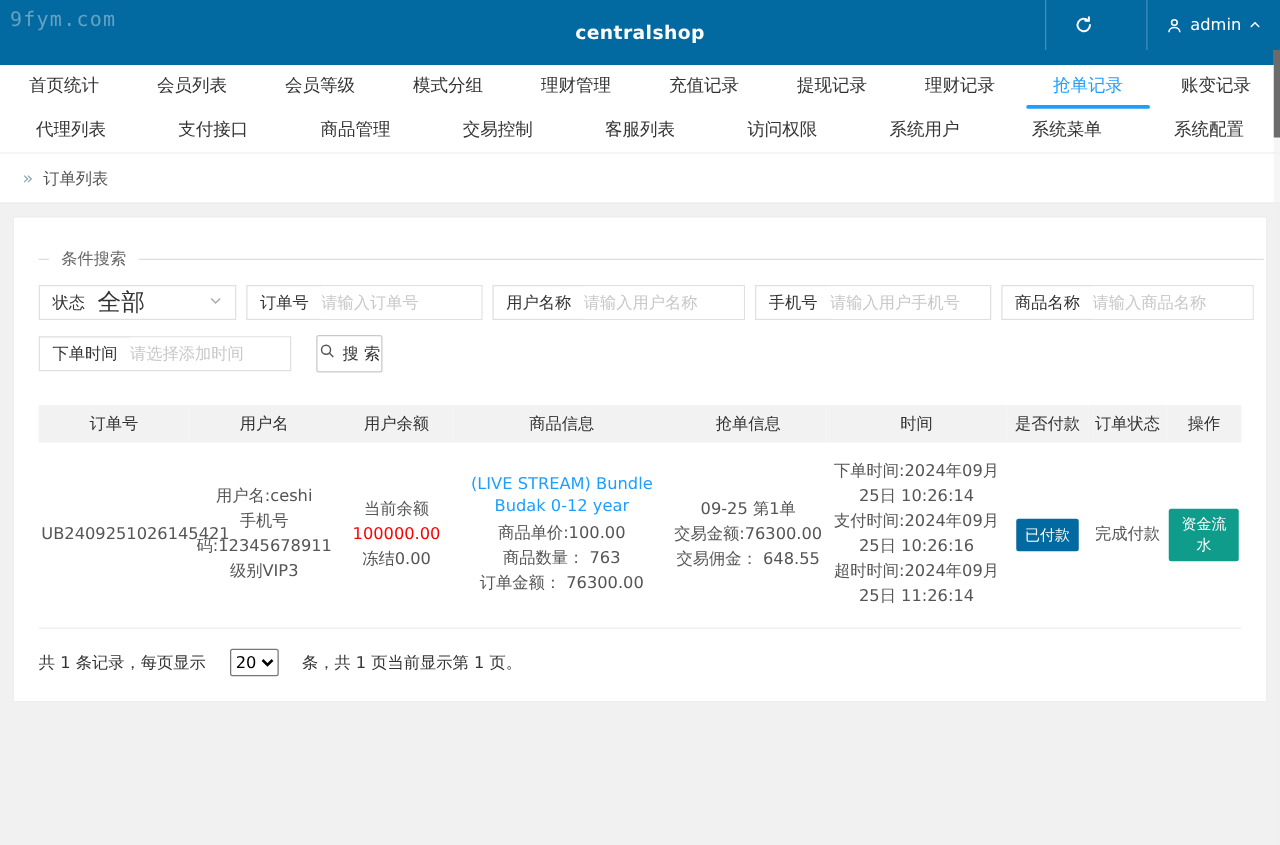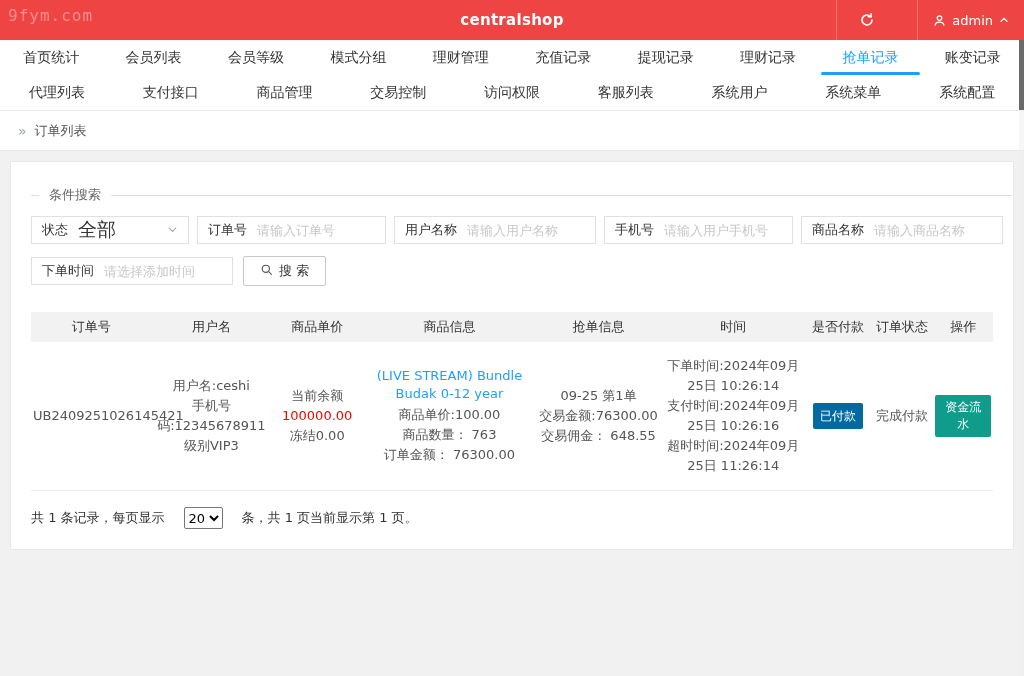--- a/index.html
+++ b/index.html
@@ -7,21 +7,21 @@
   body {
     font-family: "DejaVu Sans", "Liberation Sans", sans-serif;
     background:#f1f1f1;
     position:relative;
     overflow:hidden;
     font-size:13px;
     color:#333;
   }
   
   .header {
-    height:40px; background:#ef4444; position:relative;
+    height:52px; background:#0369a1; position:relative;
     display:flex; align-items:center; color:#fff;
   }
   .watermark {
     position:absolute; left:8px; top:6px;
     font-family:"DejaVu Sans Mono","Liberation Mono",monospace;
     font-size:16px; color:rgba(255,255,255,0.38); letter-spacing:1px;
   }
   .header-title {
     position:absolute; left:0; right:0; text-align:center;
     font-size:15px; font-weight:bold; letter-spacing:0.3px;
@@ -74,21 +74,21 @@
     border:none; outline:none; height:26px; font-size:13px; color:#333;
     width:128px; padding-right:8px;
     font-family:"DejaVu Sans","Liberation Sans",sans-serif;
   }
   .fgroup input::placeholder { color:#c8c8c8; }
   .fgroup.select { width:158px; cursor:pointer; }
   .fgroup.select .fvalue { flex:1; font-size:19px; color:#333; }
   .fgroup.select .caret { margin-right:10px; }
   .search-btn {
     display:inline-flex; align-items:center; gap:5px;
-    height:30px; padding:0 16px; margin-left:2px;
+    height:30px; padding:0 1px; margin-left:12px;
     border:1px solid #c9c9c9; background:#fff; border-radius:2px;
     font-size:13px; color:#333; cursor:pointer;
     font-family:"DejaVu Sans","Liberation Sans",sans-serif;
   }
   
   table.orders { width:100%; border-collapse:collapse; margin-top:22px; table-layout:fixed; }
   table.orders thead td {
     background:#f2f2f2; height:30px; text-align:center;
     font-size:13px; color:#333; white-space:nowrap;
   }
@@ -161,22 +161,22 @@
     <div class="nav-item">提现记录</div>
     <div class="nav-item">理财记录</div>
     <div class="nav-item active">抢单记录</div>
     <div class="nav-item">账变记录</div>
   </div>
   <div class="nav-row">
     <div class="nav-item">代理列表</div>
     <div class="nav-item">支付接口</div>
     <div class="nav-item">商品管理</div>
     <div class="nav-item">交易控制</div>
+    <div class="nav-item">客服列表</div>
     <div class="nav-item">访问权限</div>
-    <div class="nav-item">客服列表</div>
     <div class="nav-item">系统用户</div>
     <div class="nav-item">系统菜单</div>
     <div class="nav-item">系统配置</div>
   </div>
 </div>
 
 <div class="breadcrumb">
   <span class="bc-arrow">»</span>
   <span>订单列表</span>
 </div>
@@ -240,21 +240,21 @@
         <col style="width:13%">
         <col style="width:15%">
       <col style="width:6.8%">
         <col style="width:6.5%">
         <col style="width:6.2%">
     </colgroup>
     <thead>
       <tr>
         <td>订单号</td>
         <td>用户名</td>
-        <td>商品单价</td>
+        <td>用户余额</td>
         <td>商品信息</td>
         <td>抢单信息</td>
         <td>时间</td>
         <td>是否付款</td>
         <td>订单状态</td>
         <td>操作</td>
       </tr>
     </thead>
     <tbody>
       <tr>

